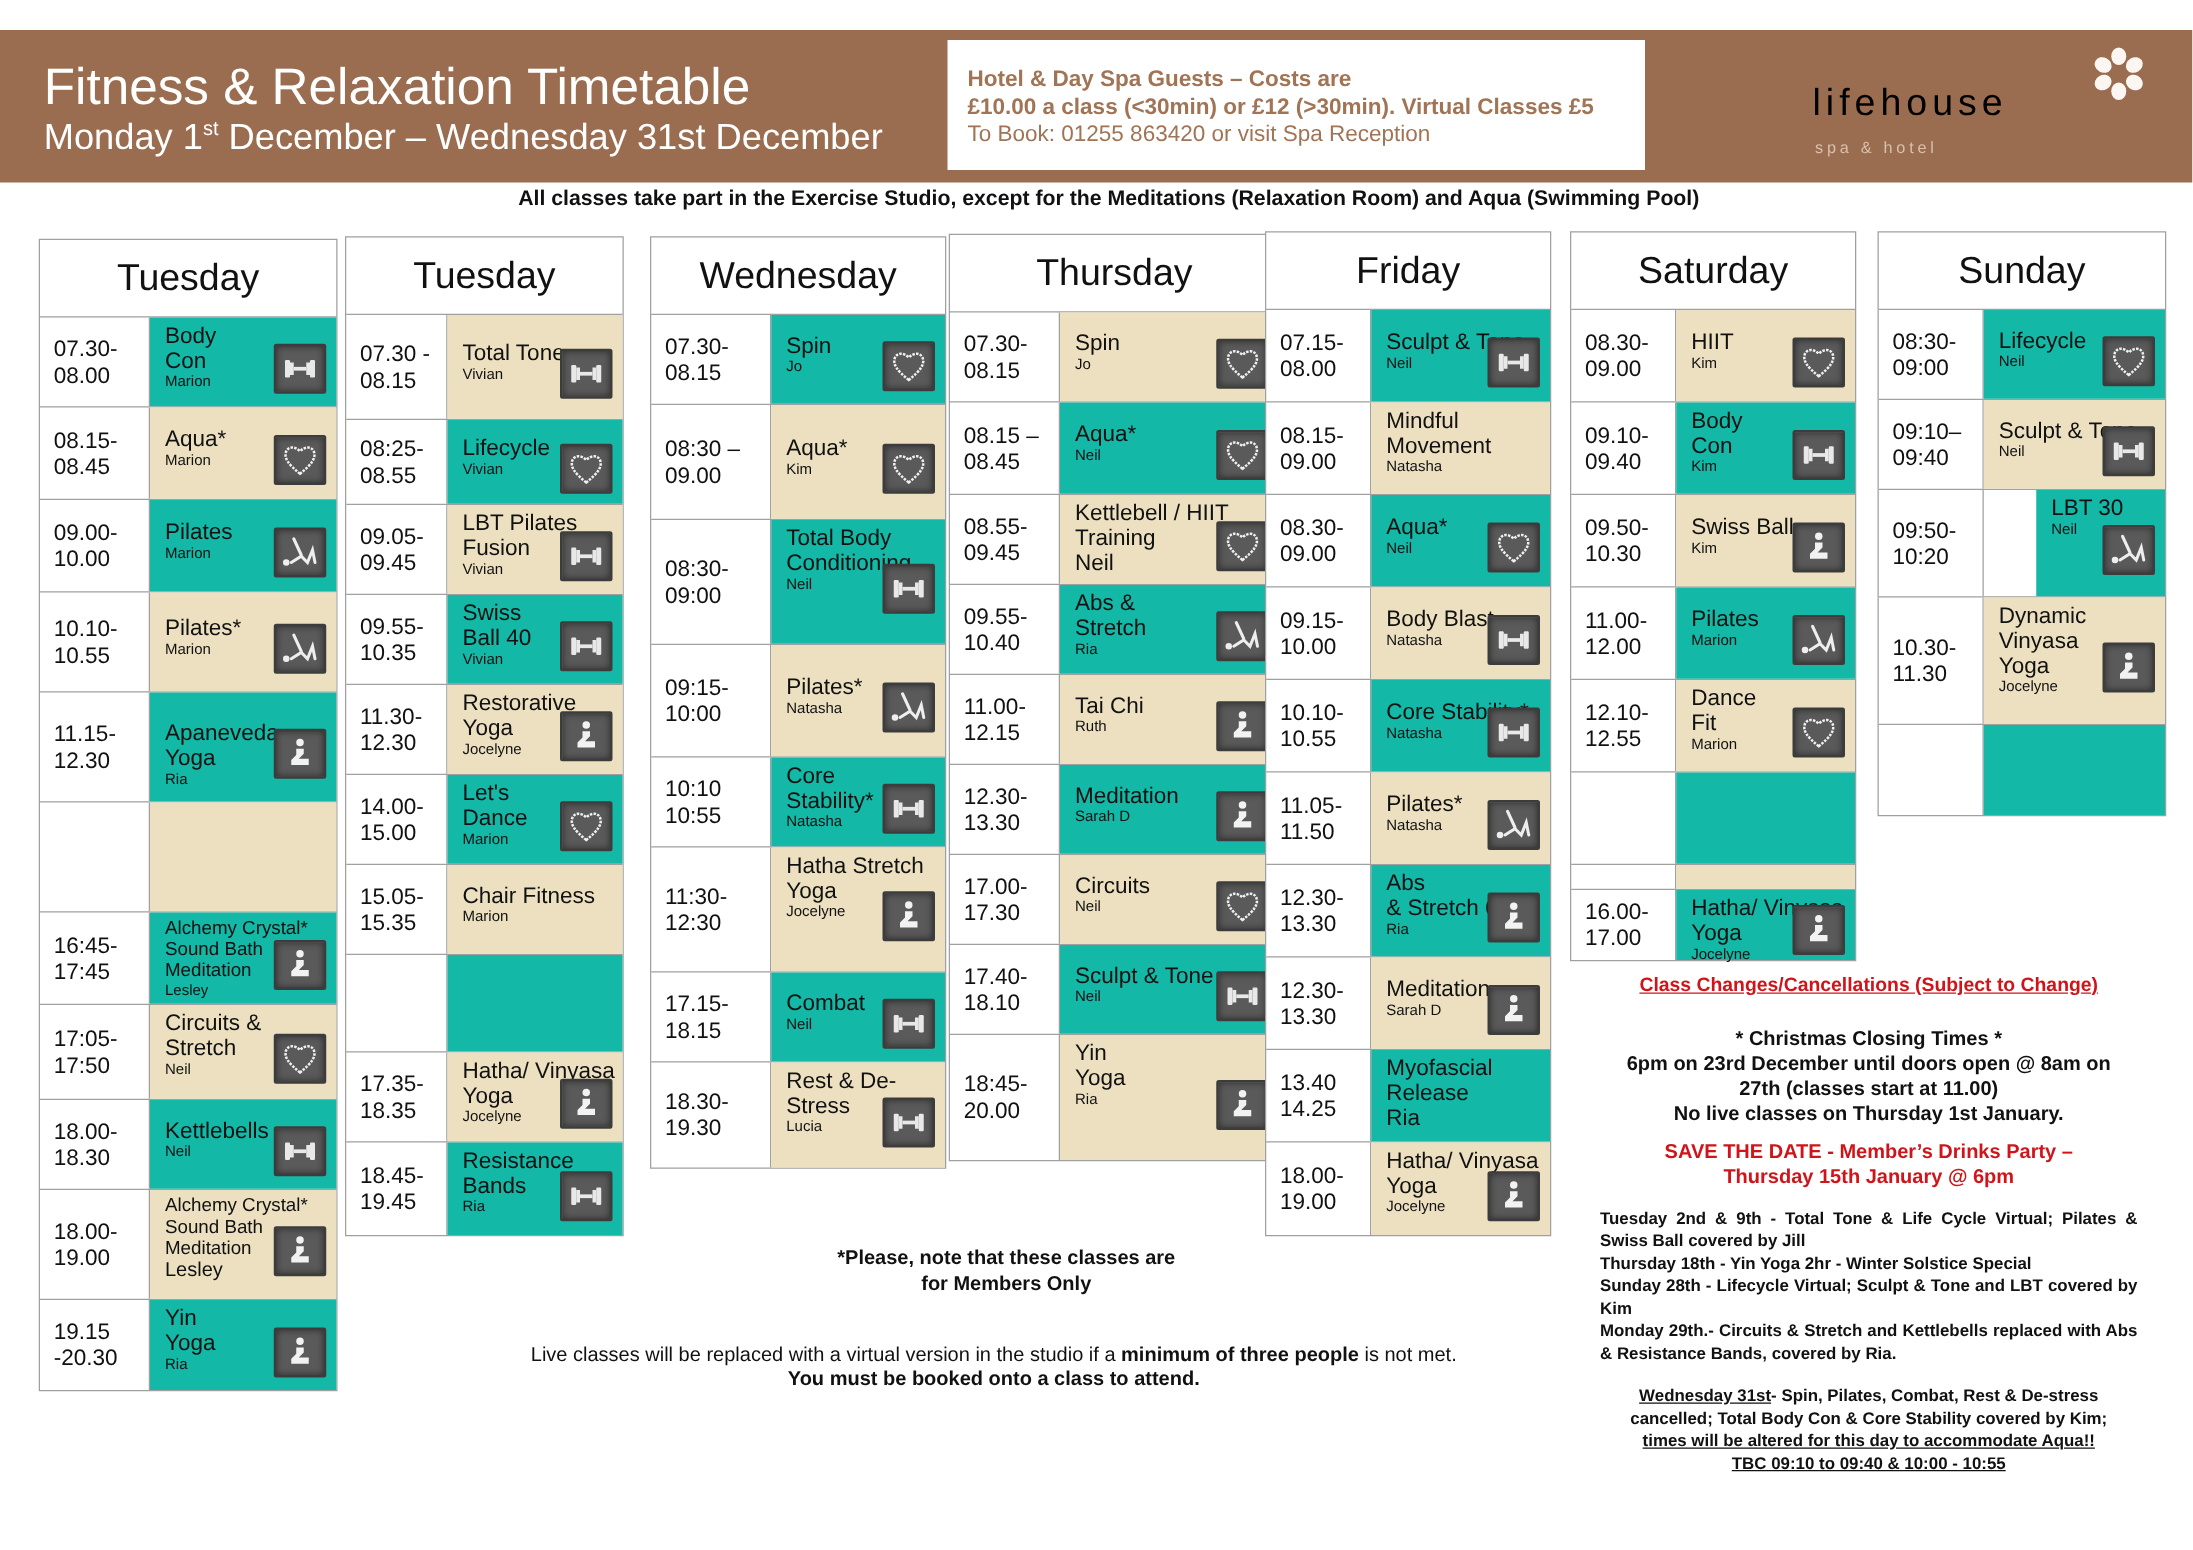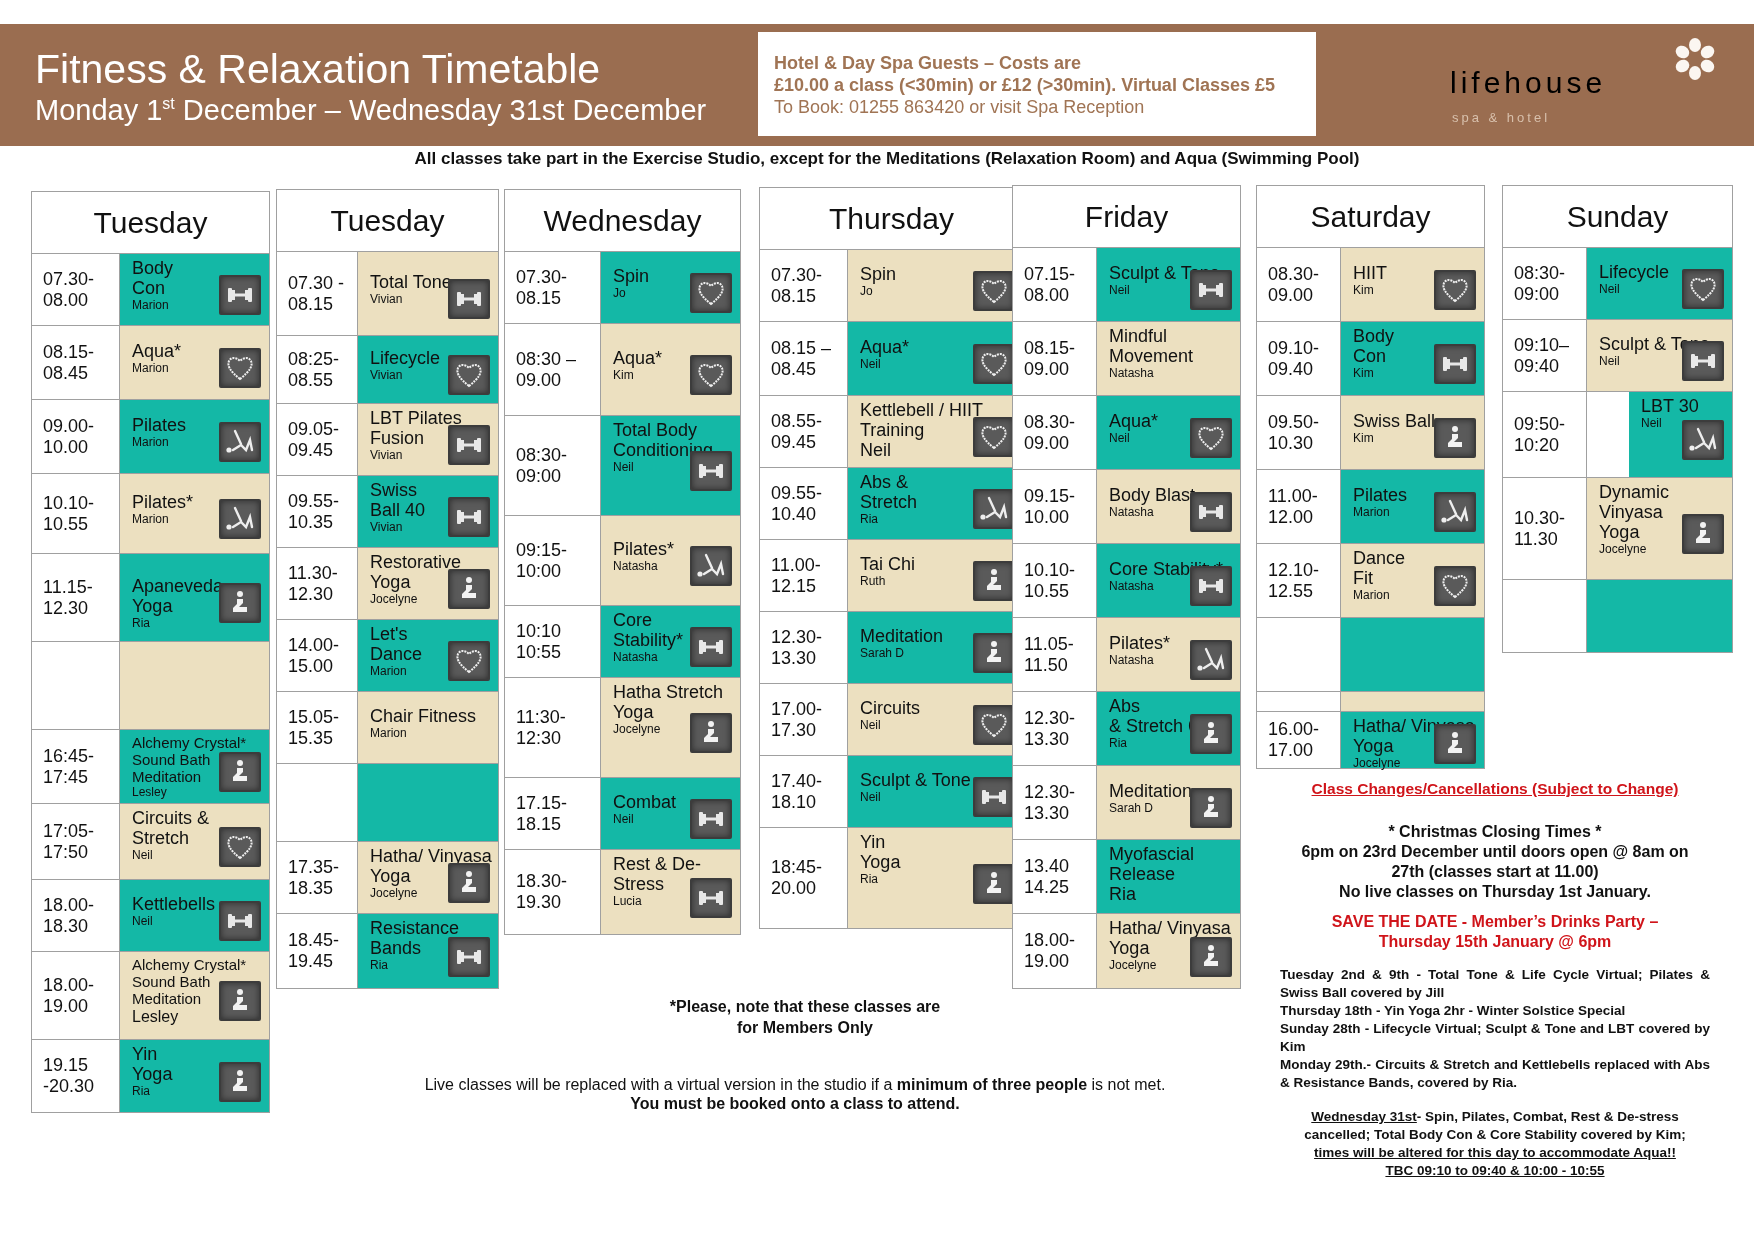--- a/index.html
+++ b/index.html
@@ -406,21 +406,21 @@
                 <rect x="8" y="9" width="3" height="10"></rect>
                 <rect x="11" y="12.5" width="10" height="3"></rect>
                 <rect x="21" y="9" width="3" height="10"></rect>
                 <rect x="24" y="7" width="4" height="14" rx="1"></rect>
               </g>
             </svg>
           </div>
         </div>
       </div>
     </div>
-    <div class="day" style="left: 504px; top: 189px; width: 237px;">
+    <div class="day" style="left: 520px; top: 189px; width: 237px;">
       <div class="day-head">Wednesday</div>
       <div class="row" style="height: 72px;">
         <div class="time" style="width: 96px;">07.30-
 08.15</div>
         <div class="cls a">
           <div class="cname" style="margin-top: 10px;">Spin</div>
           <div class="inst">Jo</div>
           <div class="icon" style="right: 8px; bottom: 10px;">
             <svg viewBox="0 0 32 28">
               <path d="M16 25 C6 17 3 12 5 7 C7 3 12 3 16 7 C20 3 25 3 27 7 C29 12 26 17 16 25 Z" fill="none" stroke="#f0f0f0" stroke-width="2" stroke-dasharray="2 1"></path>

